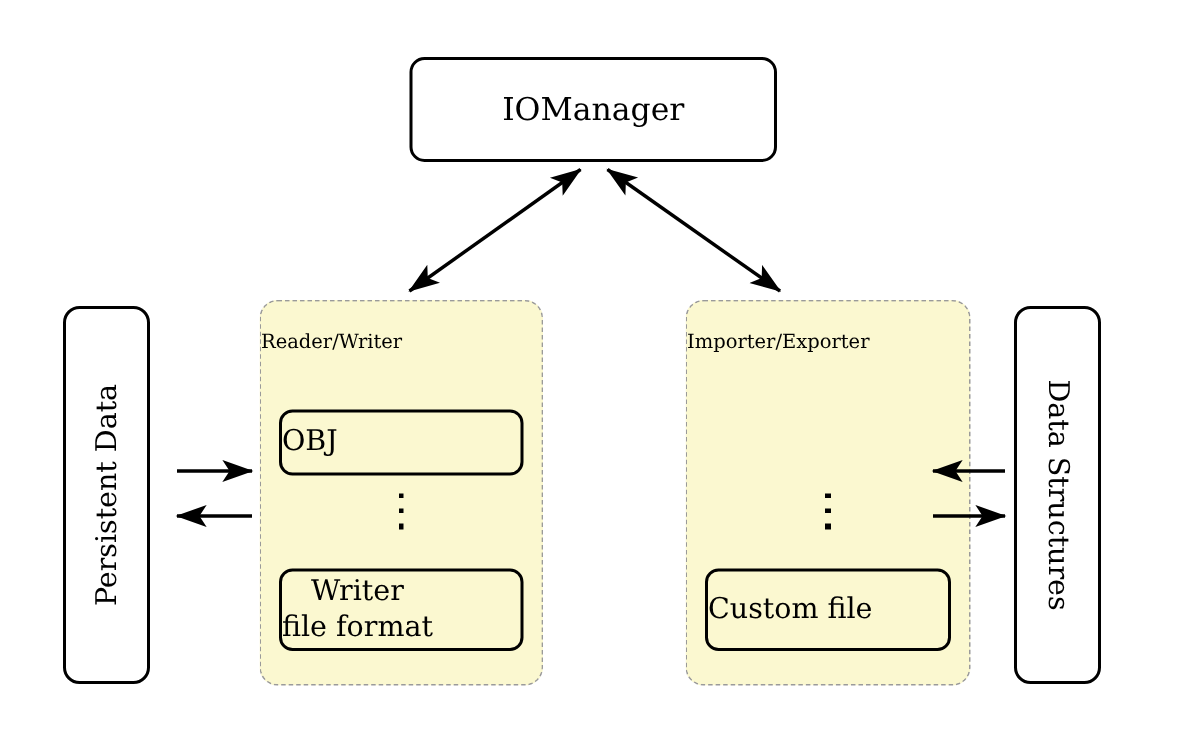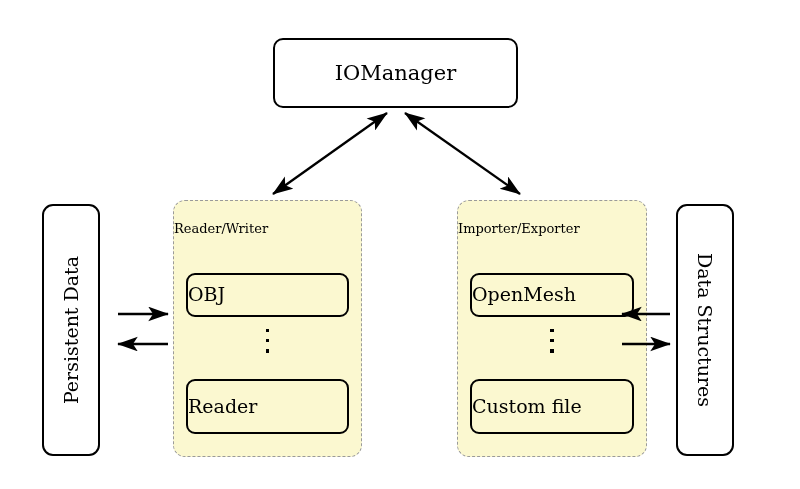--- a/index.html
+++ b/index.html
@@ -190,31 +190,29 @@
     </div>
 
     <div class="vdots">
       <span></span>
       <span></span>
       <span></span>
     </div>
 
     <div class="inner-node inner-bottom">
       <span>
-        <span>Reader</span><br>
+        <span>Writer</span><br>
+        <span>file format</span>
       </span>
     </div>
   </div>
 
   <div class="group-box" id="group-importer-exporter">
     <div class="group-title">Importer/Exporter</div>
 
-    <div class="inner-node inner-top">
-      <span>OpenMesh</span>
-    </div>
 
     <div class="vdots">
       <span></span>
       <span></span>
       <span></span>
     </div>
 
     <div class="inner-node inner-bottom">
       <span>
         <span>Custom file</span><br>

